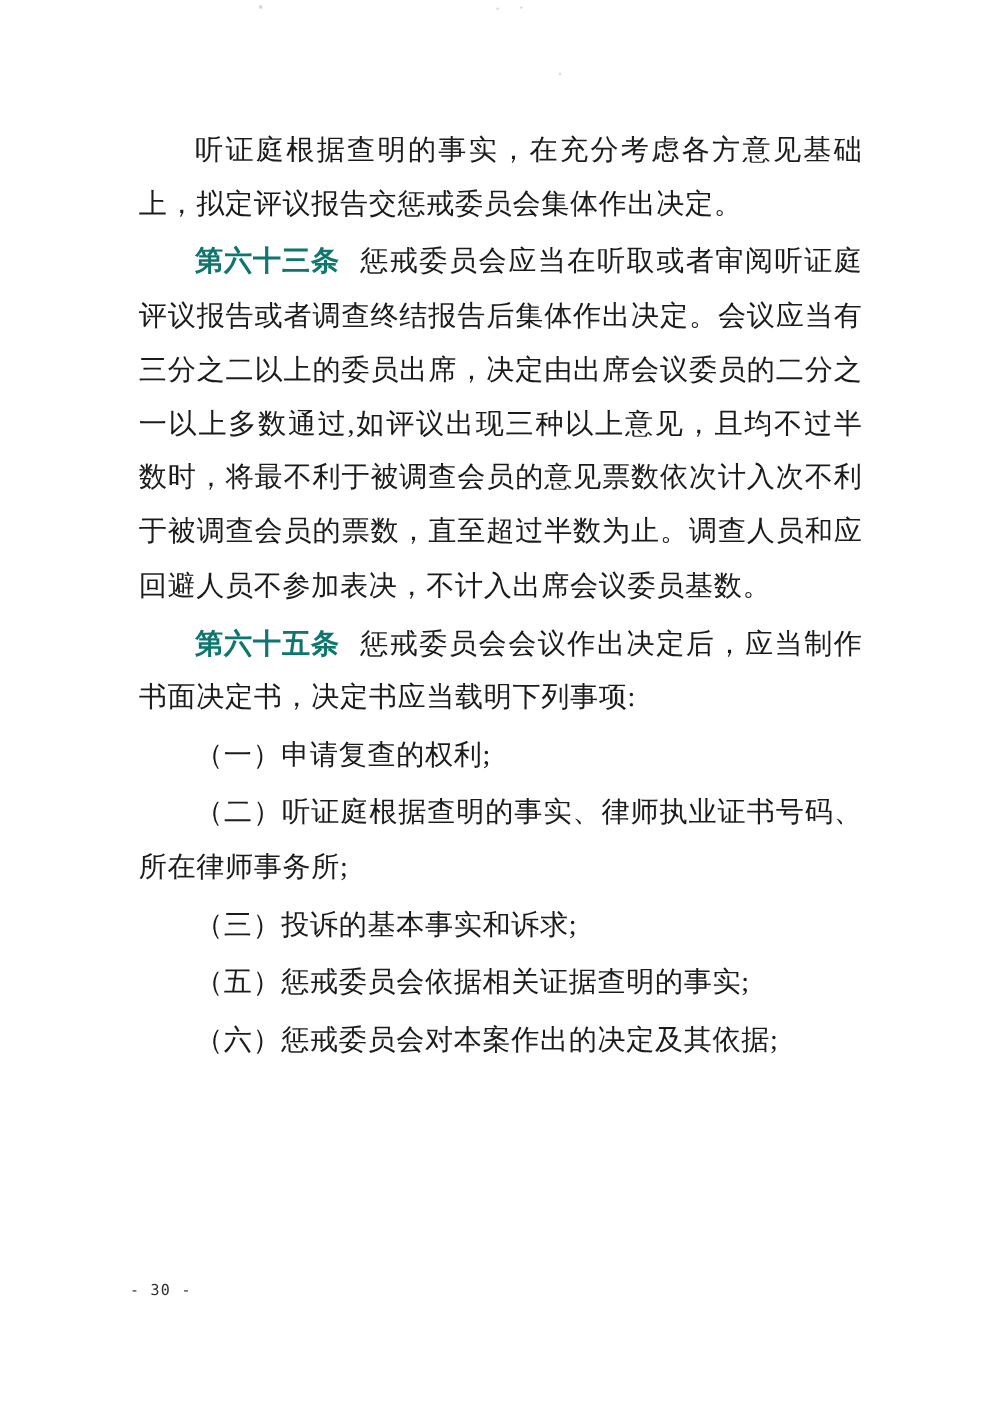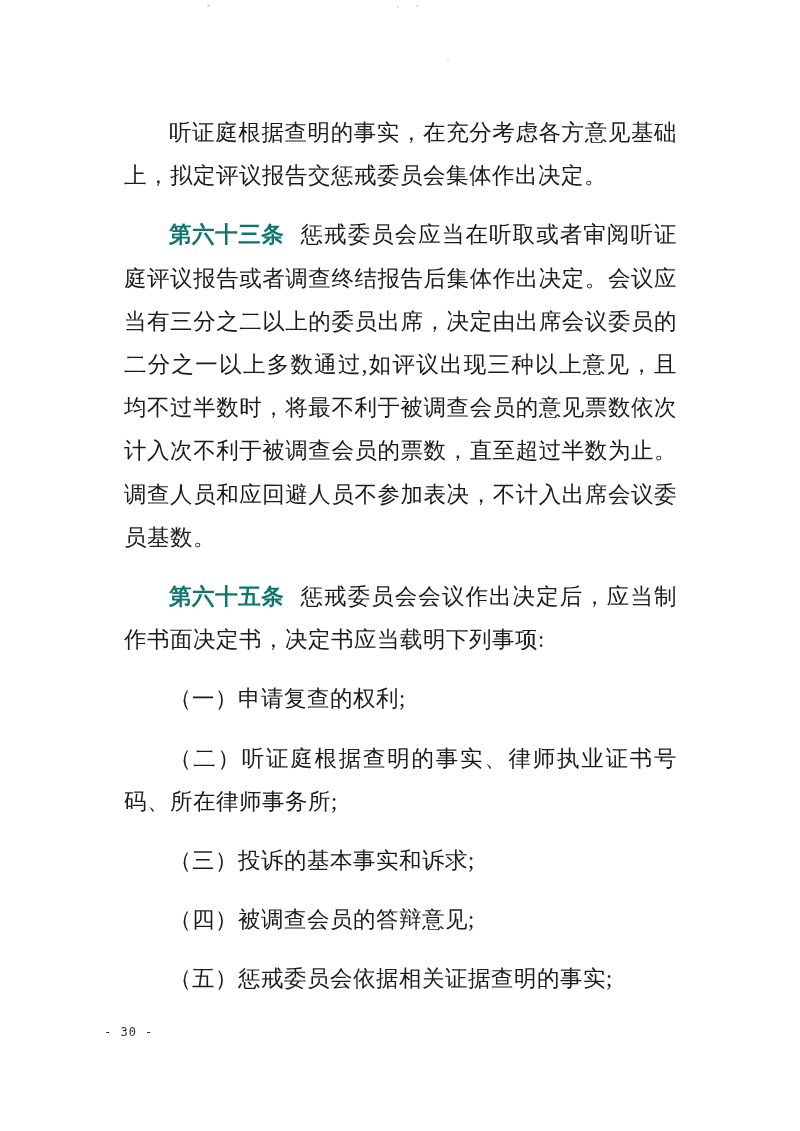--- a/index.html
+++ b/index.html
@@ -16,21 +16,21 @@
     position: absolute;
     left: 108px;
     top: 95px;
     width: 585px;
     font-size: 22.5px;
     line-height: 43.2px;
     text-align: justify;
     letter-spacing: 0.5px;
   }
   .para {
-    margin: 16px;
+    margin: 3px;
     text-indent: 2em;
   }
   .art-heading {
     font-weight: 700;
     color: #0f766e;
     font-family: "Liberation Sans", "DejaVu Sans", sans-serif;
     padding-right: 0.72em;
     letter-spacing: 0;
   }
   .footer {
@@ -65,22 +65,22 @@
     <p class="para">听证庭根据查明的事实，在充分考虑各方意见基础上，拟定评议报告交惩戒委员会集体作出决定。</p>
 
     <p class="para"><span class="art-heading">第六十三条</span><span>惩戒委员会应当在听取或者审阅听证庭评议报告或者调查终结报告后集体作出决定。会议应当有三分之二以上的委员出席，决定由出席会议委员的二分之一以上多数通过,如评议出现三种以上意见，且均不过半数时，将最不利于被调查会员的意见票数依次计入次不利于被调查会员的票数，直至超过半数为止。调查人员和应回避人员不参加表决，不计入出席会议委员基数。</span></p>
 
 
     <p class="para"><span class="art-heading">第六十五条</span><span>惩戒委员会会议作出决定后，应当制作书面决定书，决定书应当载明下列事项:</span></p>
 
     <p class="para">（一）申请复查的权利;</p>
     <p class="para">（二）听证庭根据查明的事实、律师执业证书号码、所在律师事务所;</p>
     <p class="para">（三）投诉的基本事实和诉求;</p>
-    <p class="para">（四）被调查会员的答辩意见;</p>
     <p class="para">（五）惩戒委员会依据相关证据查明的事实;</p>
+    <p class="para">（六）惩戒委员会对本案作出的决定及其依据;</p>
 
   </div>
 
   <div class="footer">- 30 -</div>
 
   <div class="speck s1"></div>
   <div class="speck s2"></div>
   <div class="speck s3"></div>
   <div class="speck s4"></div>
 </div>

